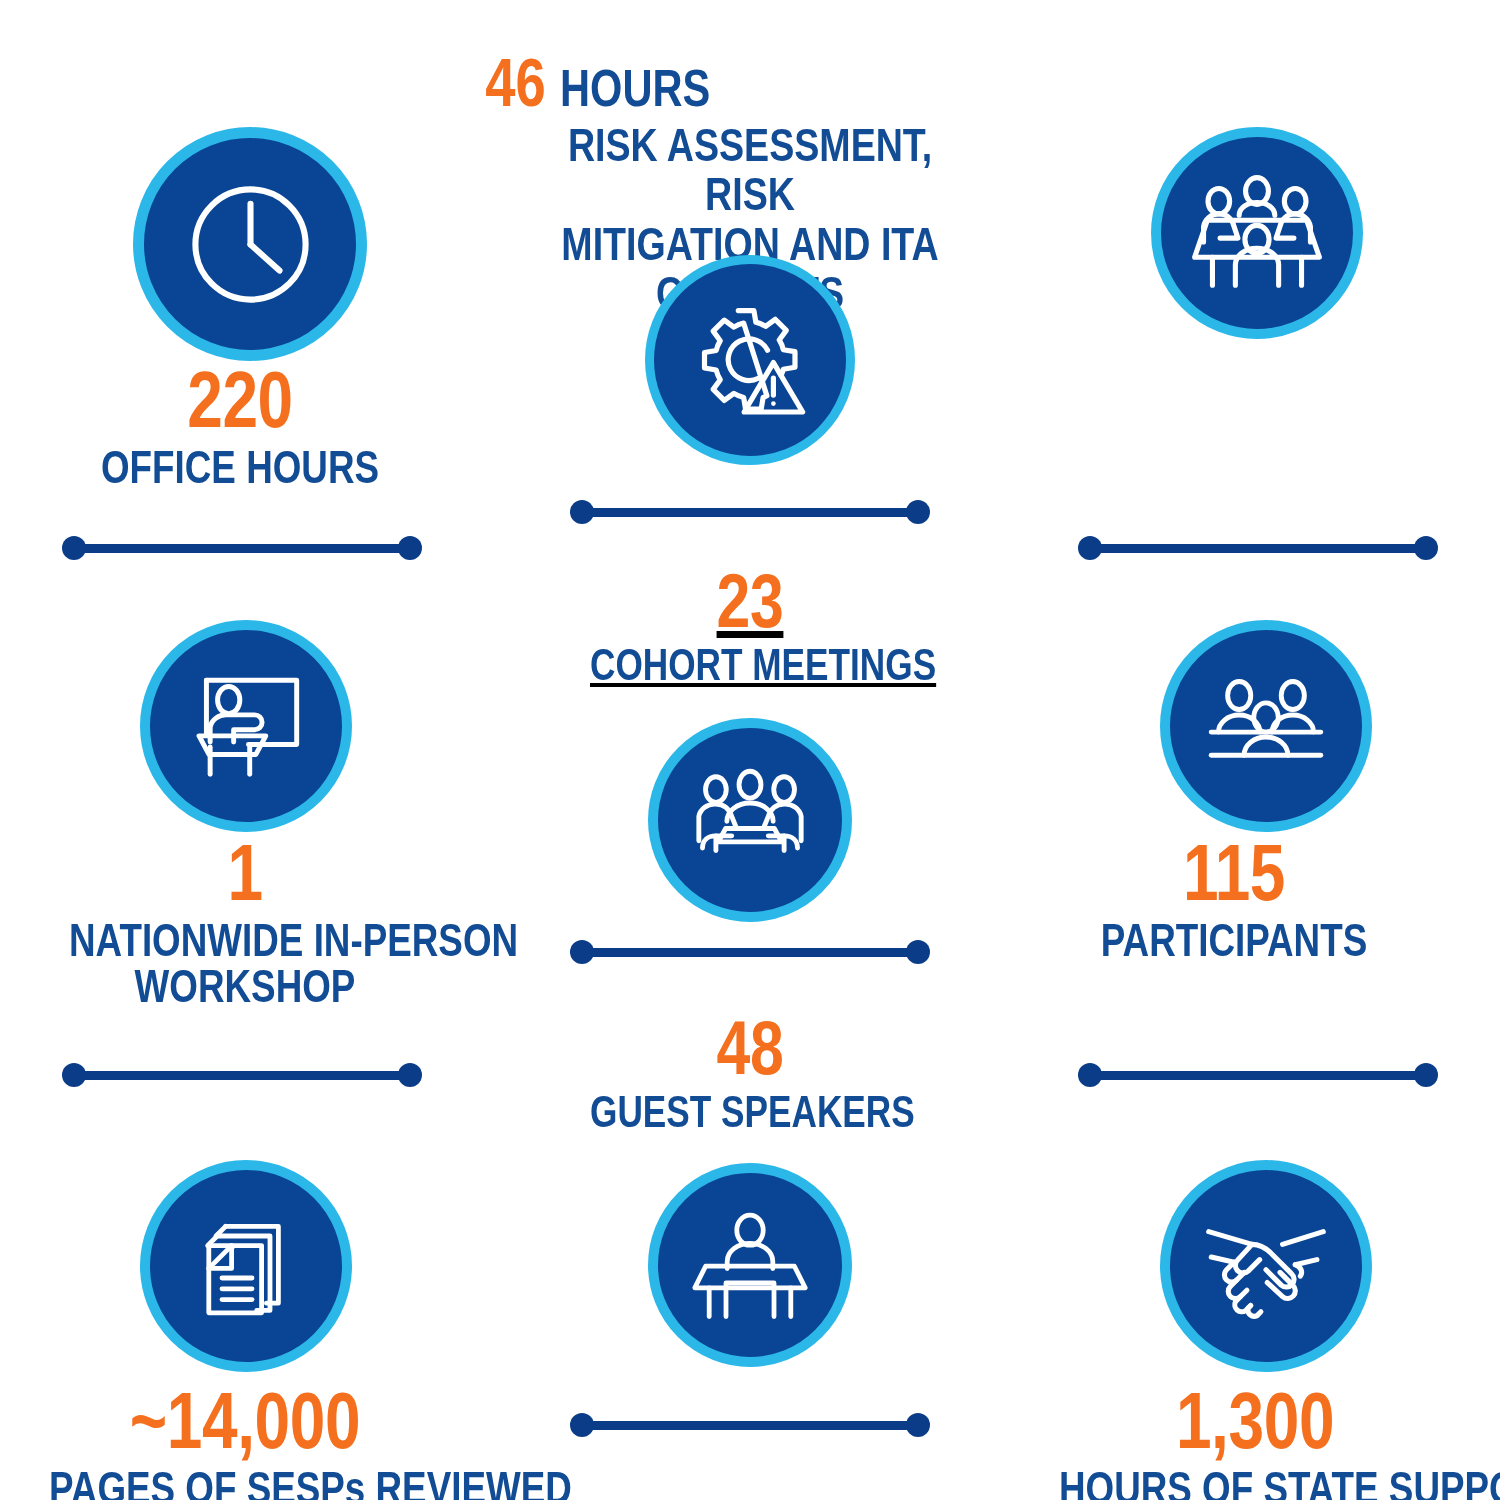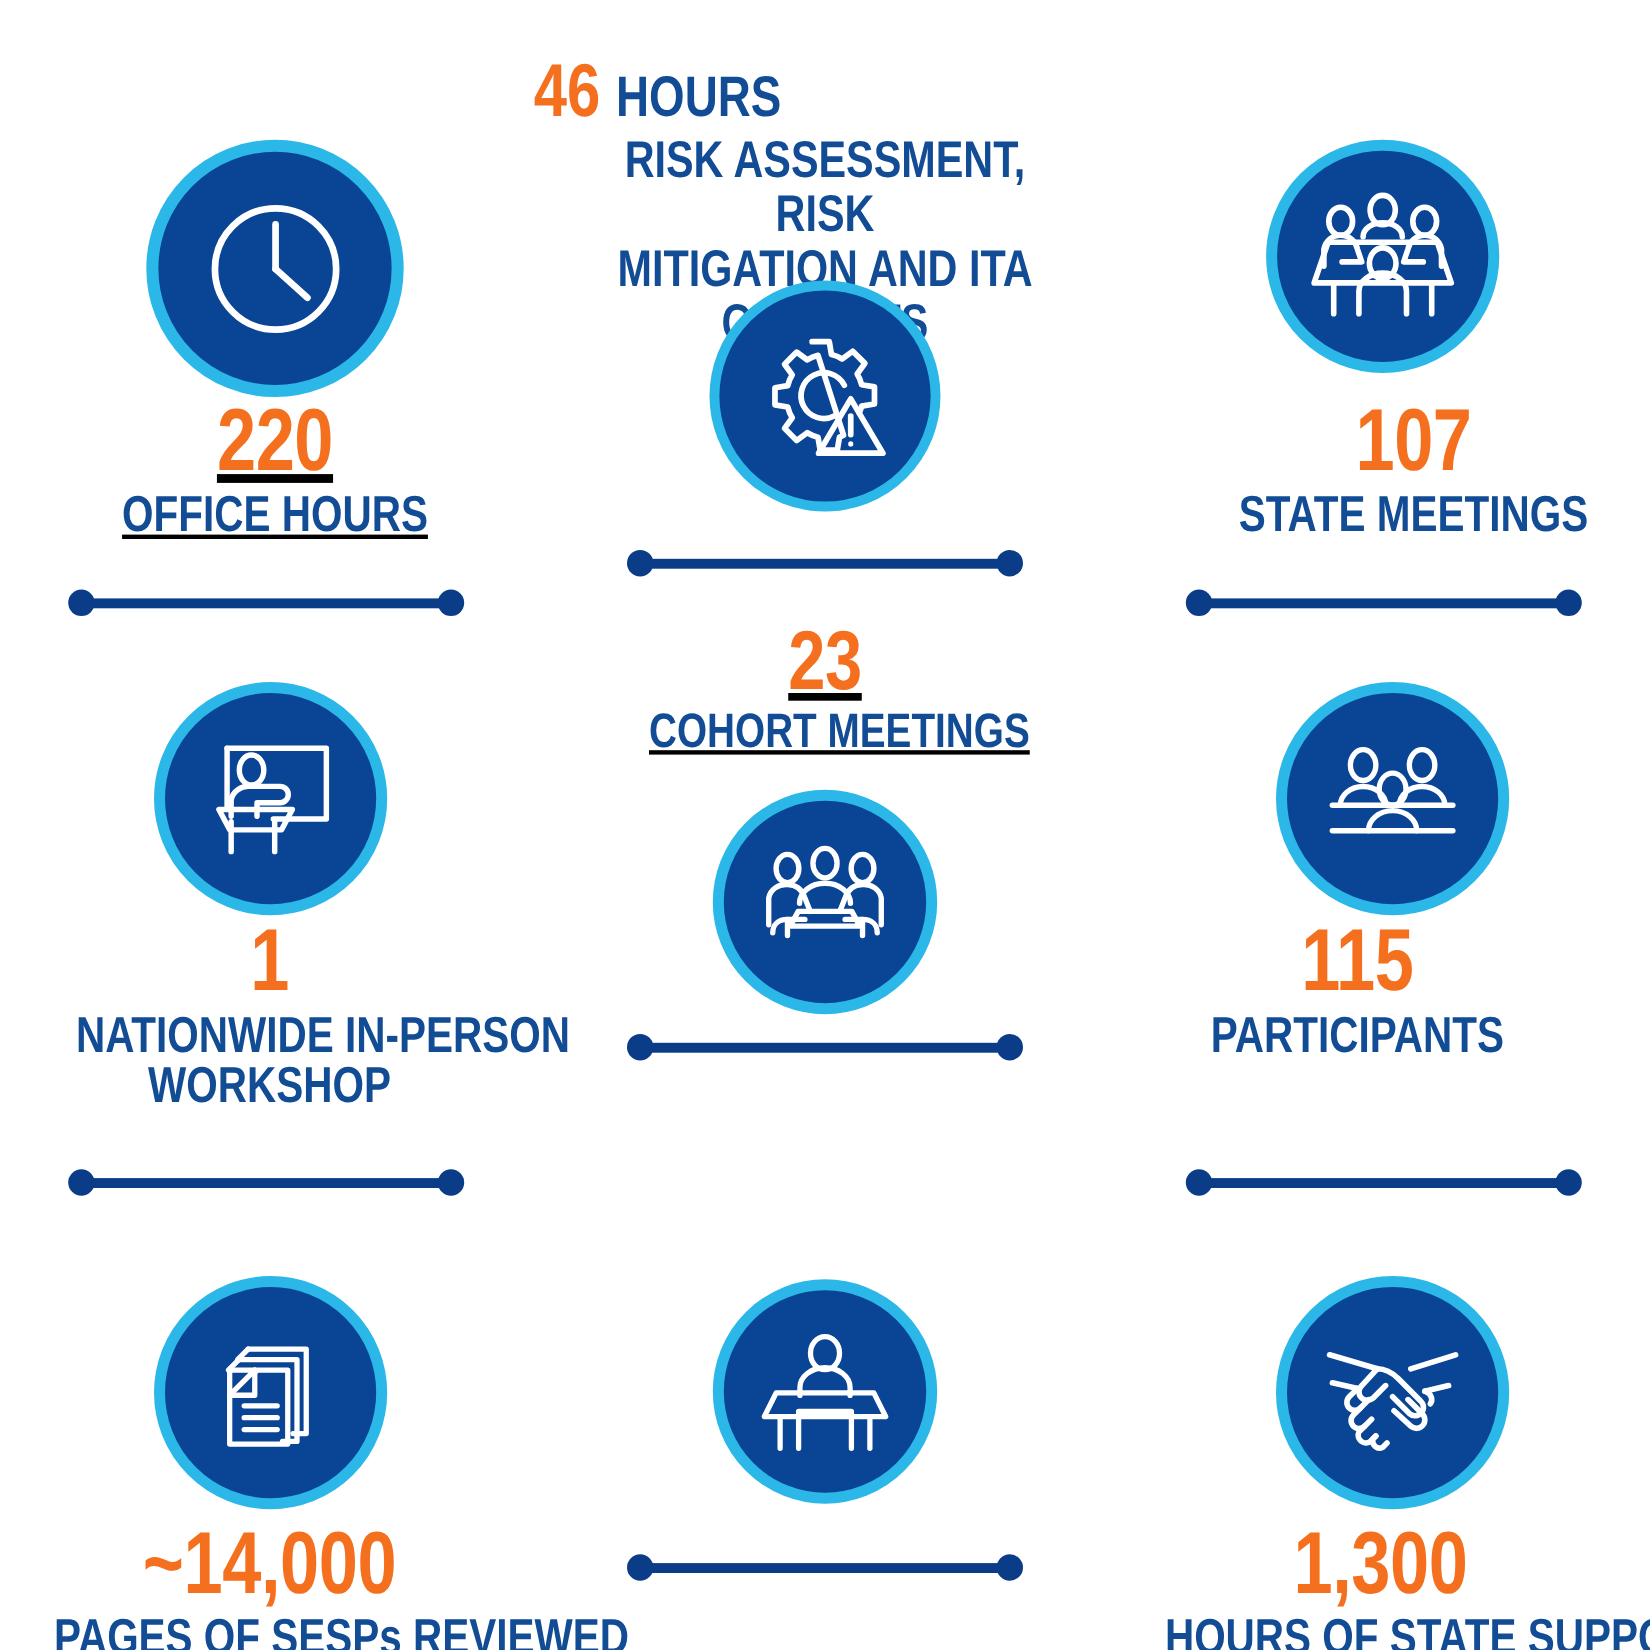--- a/index.html
+++ b/index.html
@@ -124,21 +124,21 @@
 
   <div class="badge blk" style="left:133px; top:127px; width:234px; height:234px; border:11px solid #2bb8e8;">
     <span>
       <svg width="145" height="145" viewBox="0 0 100 100" fill="none" stroke="#ffffff" stroke-width="4.2" stroke-linecap="round">
         <circle cx="50" cy="50" r="38"></circle>
         <path d="M50 50 V22"></path>
         <path d="M50 50 L70 68"></path>
       </svg>
     </span>
   </div>
-  <div class="blk" style="left:60px; top:362px; width:380px;text-decoration:underline;">
+  <div class="blk" style="left:50px; top:362px; width:380px;">
     <div class="stat-number n-big">220</div>
     <div class="stat-label l-big" style="margin-top:6px;">OFFICE HOURS</div>
   </div>
 
   <div class="badge blk" style="left:1151px; top:127px; width:212px; height:212px; border:10px solid #2bb8e8;">
     <span>
       <svg width="140" height="140" viewBox="0 0 110 110" fill="none" stroke="#ffffff" stroke-width="4" stroke-linecap="round" stroke-linejoin="round">
 
         <ellipse cx="55" cy="22" rx="9" ry="10.5"></ellipse>
         <path d="M41 41 a14 10 0 0 1 28 0"></path>
@@ -151,24 +151,20 @@
 
         <path d="M16 45 H94 L104 74 H6 Z"></path>
 
         <line x1="20" y1="74" x2="20" y2="96"></line>
         <line x1="90" y1="74" x2="90" y2="96"></line>
 
         <ellipse cx="55" cy="60" rx="9.5" ry="11"></ellipse>
         <path d="M38 96 v-16 a17 13 0 0 1 34 0 v16"></path>
       </svg>
     </span>
-  </div>
-  <div class="blk" style="left:1085px; top:362px; width:400px;">
-    <div class="stat-number n-big">107</div>
-    <div class="stat-label l-big" style="margin-top:6px;">STATE MEETINGS</div>
   </div>
 
   <div class="divider" style="left:570px; top:500px; width:360px;">
     <span class="dot"></span>
     <span class="bar"></span>
     <span class="dot"></span>
   </div>
   <div class="divider" style="left:62px; top:536px; width:360px;">
     <span class="dot"></span>
     <span class="bar"></span>
@@ -261,20 +257,24 @@
     <span class="dot"></span>
     <span class="bar"></span>
     <span class="dot"></span>
   </div>
   <div class="divider" style="left:1078px; top:1063px; width:360px;">
     <span class="dot"></span>
     <span class="bar"></span>
     <span class="dot"></span>
   </div>
 
+  <div class="blk" style="left:550px; top:1012px; width:400px;">
+    <div class="stat-number n-mid">48</div>
+    <div class="stat-label l-mid" style="margin-top:6px;">GUEST SPEAKERS</div>
+  </div>
   <div class="badge blk" style="left:648px; top:1163px; width:204px; height:204px; border:10px solid #2bb8e8;">
     <span>
       <svg width="132" height="132" viewBox="0 0 110 110" fill="none" stroke="#ffffff" stroke-width="4" stroke-linecap="round" stroke-linejoin="round">
         <ellipse cx="55" cy="26" rx="11" ry="12.5"></ellipse>
         <path d="M36 58 v-6 a19 15 0 0 1 38 0 v6"></path>
 
         <path d="M18 56 H92 L101 74 H9 Z"></path>
 
         <line x1="21" y1="74" x2="21" y2="98"></line>
         <line x1="89" y1="74" x2="89" y2="98"></line>

